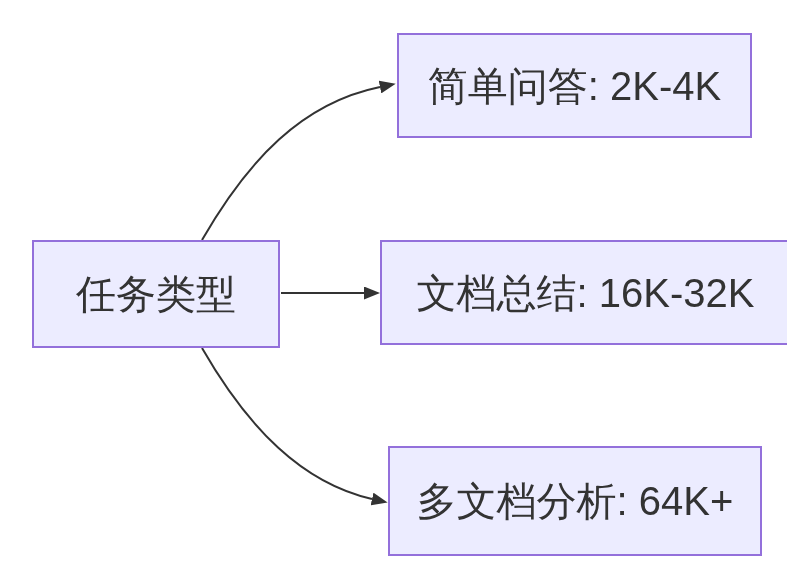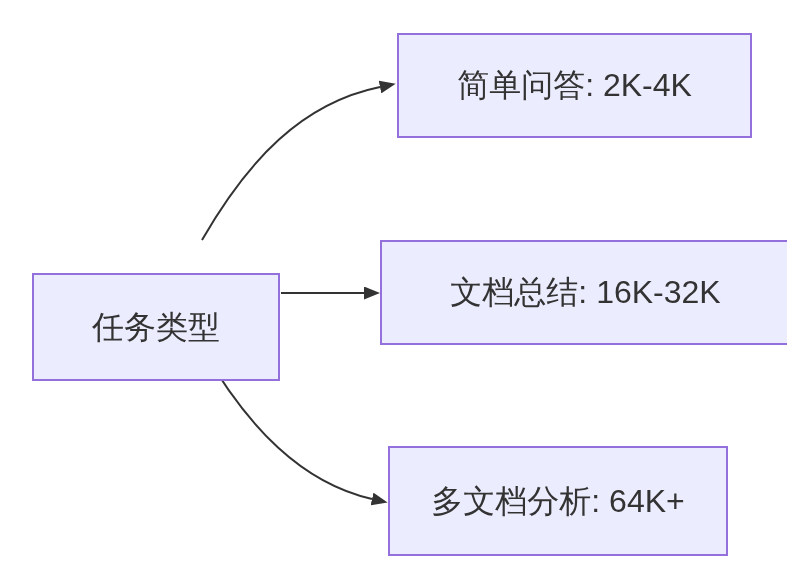--- a/index.html
+++ b/index.html
@@ -37,29 +37,29 @@
   .node {
     position: absolute;
     background: var(--node-fill, #ECECFF);
     border: 2px solid var(--node-border, #9370DB);
     display: flex;
     align-items: center;
     justify-content: center;
     text-align: center;
   }
   .node-label {
-    font-size: 32px;
+    font-size: 40px;
     color: var(--text, #333333);
     white-space: nowrap;
     line-height: 1.2;
   }
-  .node-root   { left: 32px;  top: 240px; width: 248px; height: 108px; margin-top: 33px; }
+  .node-root   { left: 32px;  top: 240px; width: 248px; height: 108px; }
   .node-branch-0 { left: 397px; top: 33px;  width: 355px; height: 105px; }
   .node-branch-1 { left: 380px; top: 240px; width: 411px; height: 105px; }
-  .node-branch-2 { left: 388px; top: 446px; width: 340px; height: 110px; }
+  .node-branch-2 { left: 388px; top: 446px; width: 374px; height: 110px; }
 </style>
 </head>
 <body>
 
 <div class="canvas">
 
   <svg class="edges-layer" viewBox="0 0 787 572" xmlns="http://www.w3.org/2000/svg">
     <defs>
       <marker id="arrow" markerUnits="userSpaceOnUse" markerWidth="16" markerHeight="13" viewBox="0 0 16 13" refX="0" refY="6.5" orient="auto">
         <path class="arrowhead" d="M0,0 L16,6.5 L0,13 Z"></path>

